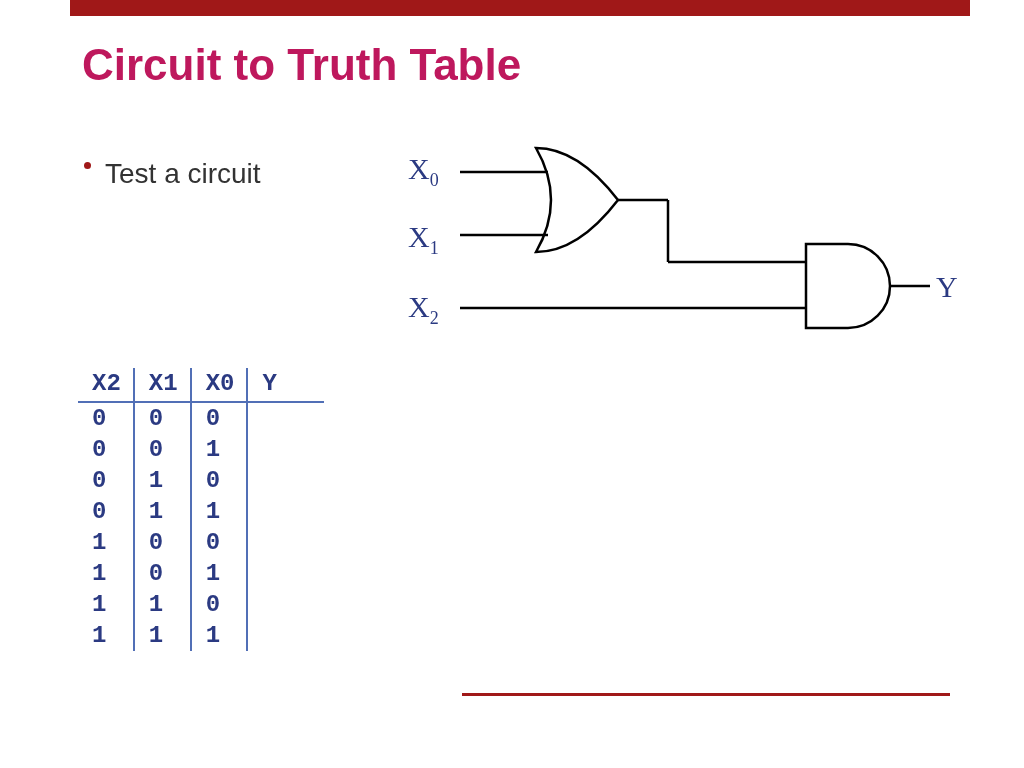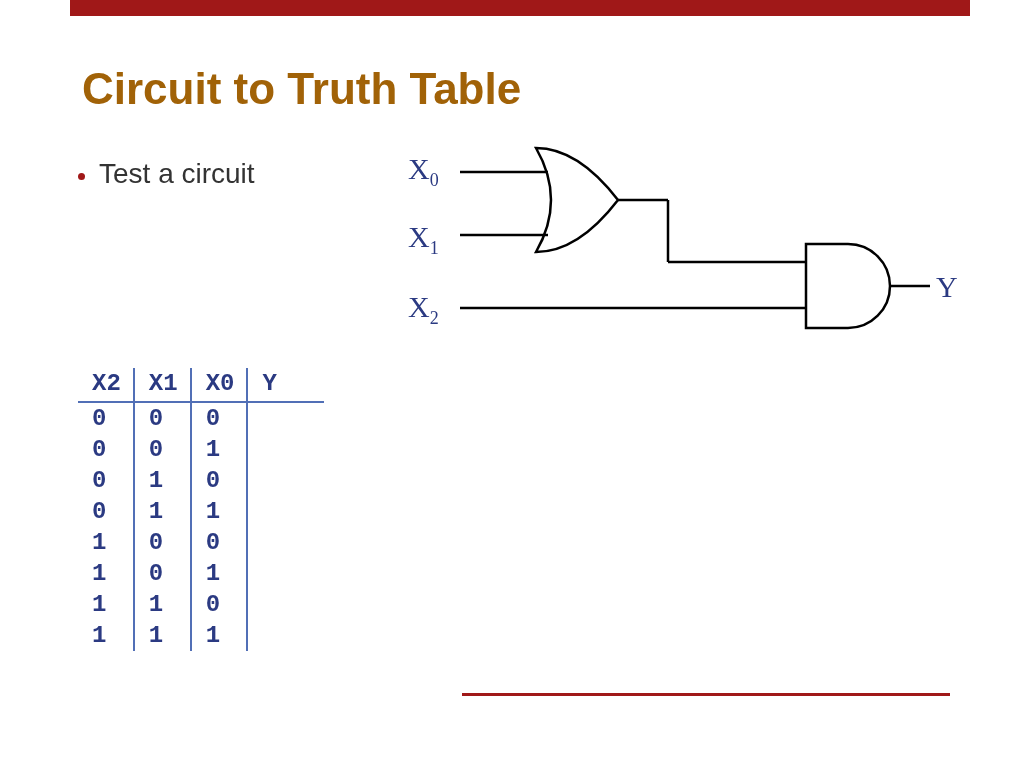--- a/index.html
+++ b/index.html
@@ -19,30 +19,28 @@
     right: 54px;
     height: 16px;
     background: #a01818;
   }
   .title {
     position: absolute;
     top: 40px;
     left: 82px;
     font-size: 44px;
     font-weight: 800;
-    color: #a16207;
+    color: #be185d;
     letter-spacing: 0px;
-    margin-top: 24px;
   }
   .bullet-row {
     position: absolute;
     top: 158px;
-    left: 78px;
+    left: 84px;
     display: flex;
-    align-items: center;
   }
   .bullet-dot {
     width: 7px;
     height: 7px;
     background: #a01818;
     border-radius: 50%;
     margin-right: 14px;
     margin-top: 4px;
   }
   .bullet-text {

